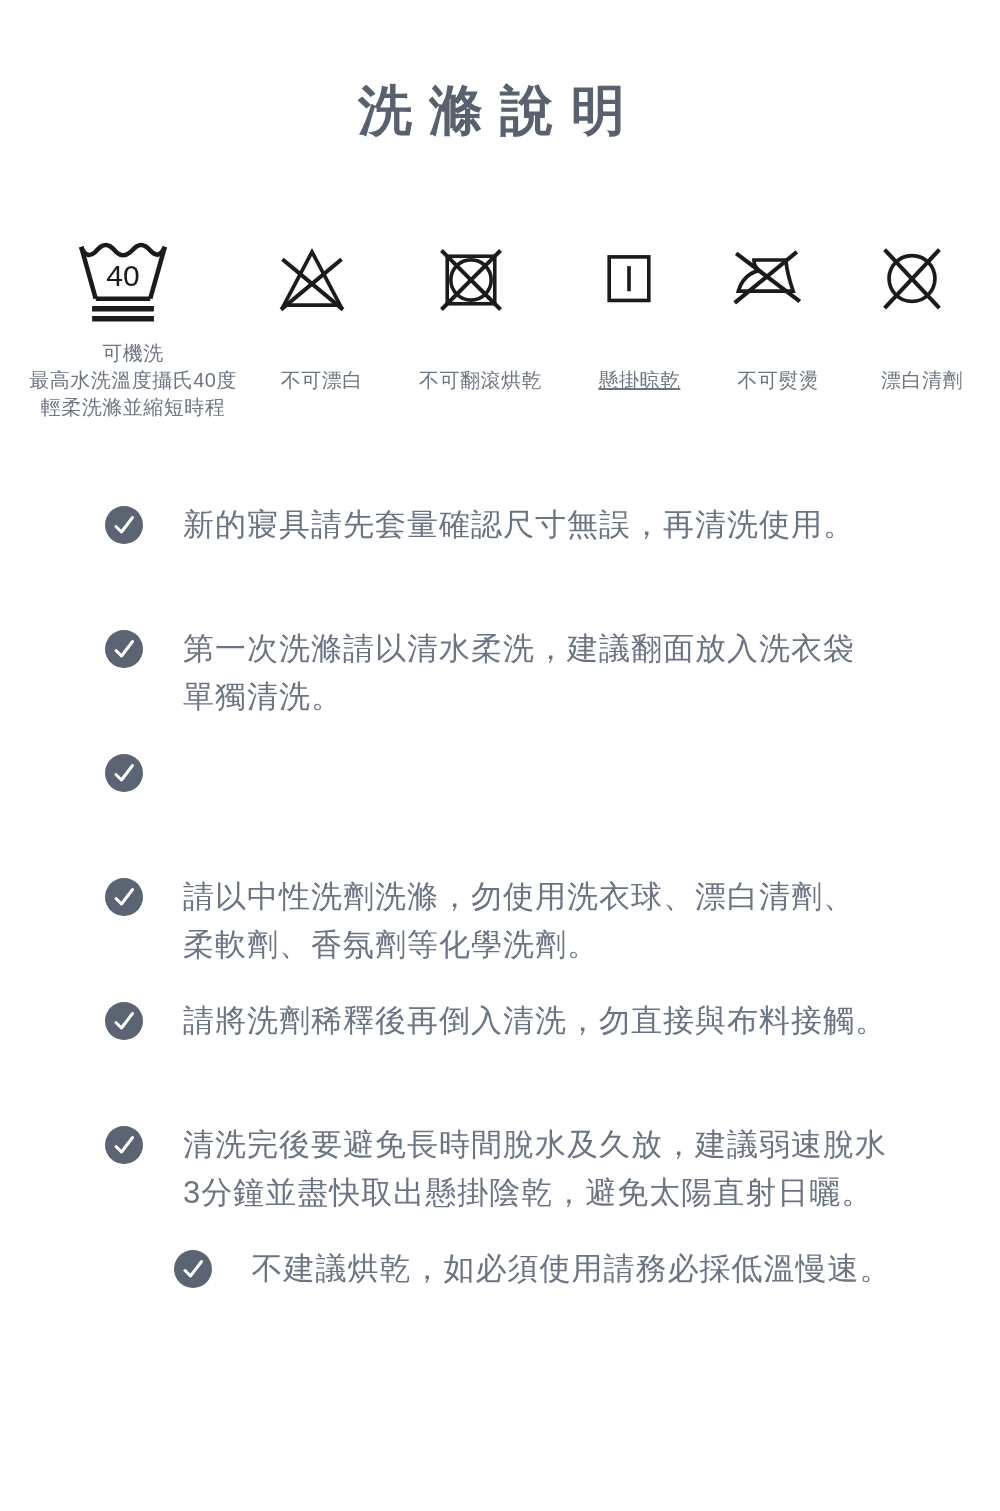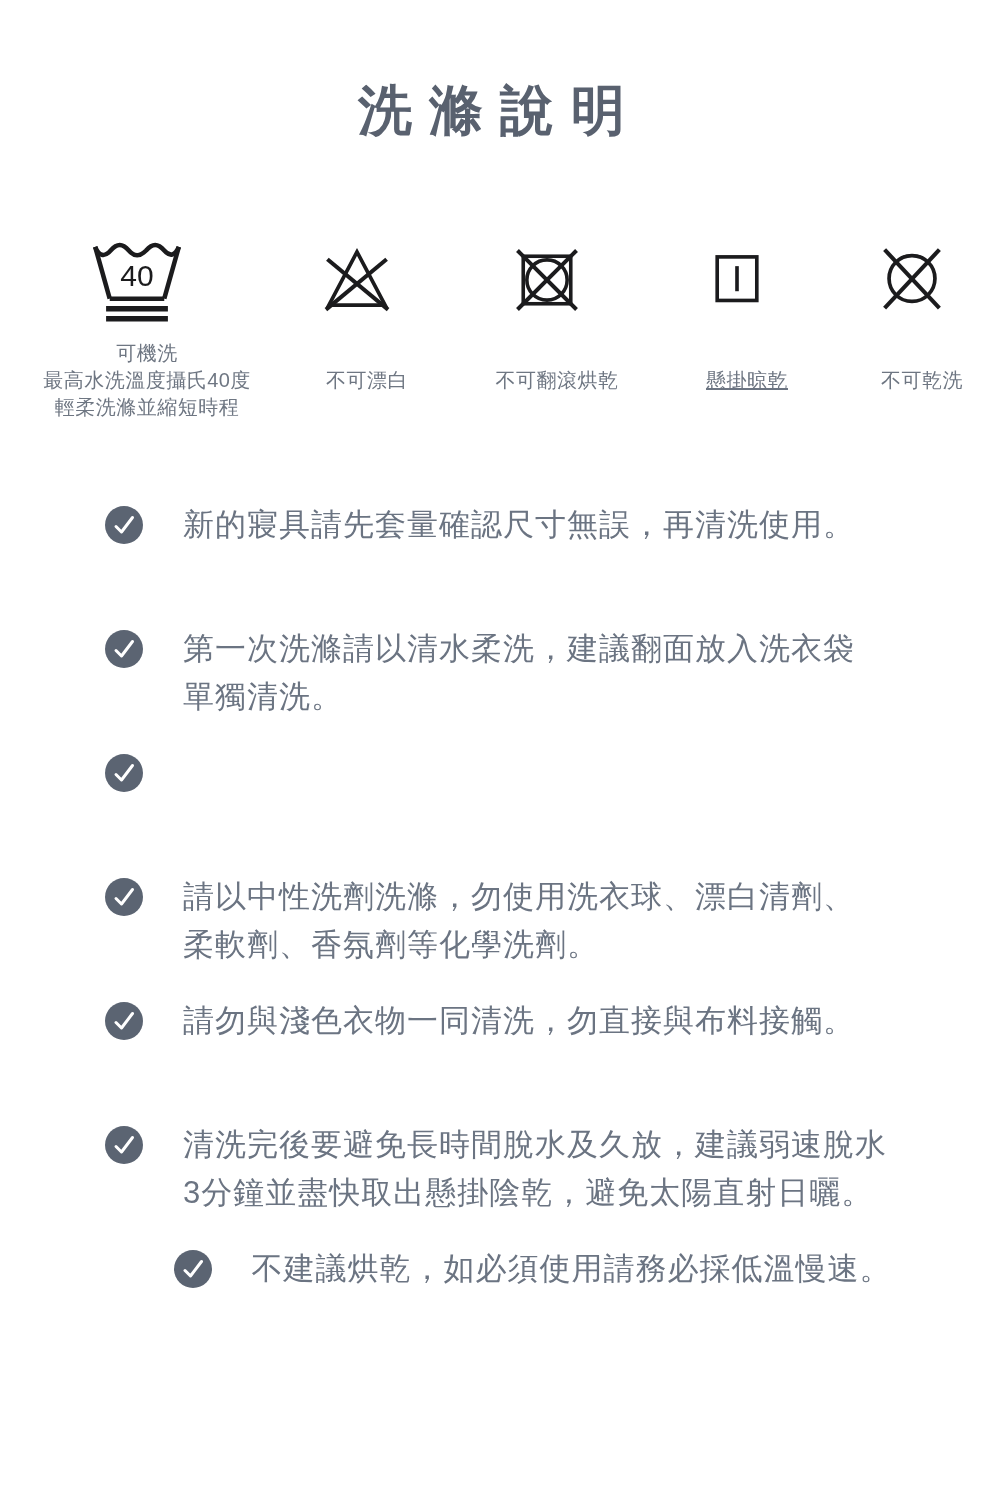--- a/index.html
+++ b/index.html
@@ -20,21 +20,21 @@
     font-weight: 700;
     letter-spacing: 17px;
     color: #59616f;
   }
   
   .symbols-row {
     margin-top: 94px;
     display: flex;
     justify-content: space-between;
     align-items: flex-start;
-    padding: 0 18px 0 22px;
+    padding: 0 18px 0 8px;
   }
   .sym-col { display: flex; flex-direction: column; align-items: center; }
   .sym-col.c1 { width: 230px; }
   .sym-col.c2 { width: 130px; }
   .sym-col.c3 { width: 170px; }
   .sym-col.c4 { width: 130px; text-decoration: underline; }
   .sym-col.c5 { width: 130px; }
   .sym-col.c6 { width: 140px; }
   .sym-iconbox {
     height: 92px;
@@ -134,30 +134,40 @@
   <div class="sym-col c4">
     <div class="sym-iconbox">
       <svg width="66" height="70" viewBox="0 0 100 100" fill="none" stroke="currentColor" stroke-width="5.5">
         <rect x="20" y="15" width="60" height="66"></rect>
         <line x1="50" y1="29" x2="50" y2="67"></line>
       </svg>
     </div>
     <div class="sym-caption offset">懸掛晾乾</div>
   </div>
 
+  <div class="sym-col c5">
+    <div class="sym-iconbox">
+      <svg width="74" height="70" viewBox="0 0 100 94" fill="none" stroke="currentColor" stroke-width="5">
+        <path d="M31,20 L74,20 C75,30 78,45 84,62 L10,62 C14,48 23,38 38,34 C33,30 31,25 31,20 Z"></path>
+        <line x1="7" y1="11" x2="93" y2="76" stroke-width="5.5"></line>
+        <line x1="89" y1="9" x2="5" y2="78" stroke-width="5.5"></line>
+      </svg>
+    </div>
+    <div class="sym-caption offset">不可熨燙</div>
+  </div>
 
   <div class="sym-col c6">
     <div class="sym-iconbox">
       <svg width="74" height="74" viewBox="0 0 100 100" fill="none" stroke="currentColor" stroke-width="5">
         <circle cx="50" cy="48" r="31"></circle>
         <line x1="13" y1="9" x2="87" y2="88" stroke-width="5.5"></line>
         <line x1="87" y1="9" x2="13" y2="88" stroke-width="5.5"></line>
       </svg>
     </div>
-    <div class="sym-caption offset">不可乾洗</div>
+    <div class="sym-caption offset">漂白清劑</div>
   </div>
 
 </div>
 
 <div class="checklist">
 
   <div class="check-row">
     <span class="check-icon">
       <svg width="38" height="38" viewBox="0 0 38 38">
           <circle cx="19" cy="19" r="19" fill="#5b6472"></circle>
@@ -198,21 +208,21 @@
 柔軟劑、香氛劑等化學洗劑。</p>
   </div>
 
   <div class="check-row">
     <span class="check-icon">
       <svg width="38" height="38" viewBox="0 0 38 38">
           <circle cx="19" cy="19" r="19" fill="#5b6472"></circle>
           <path d="M11,20.5 L16.5,26 L27.5,11.5" fill="none" stroke="#ffffff" stroke-width="3" stroke-linecap="round" stroke-linejoin="round"></path>
         </svg>
     </span>
-    <p class="check-text">請勿與淺色衣物一同清洗，勿直接與布料接觸。</p>
+    <p class="check-text">請將洗劑稀釋後再倒入清洗，勿直接與布料接觸。</p>
   </div>
 
 
   <div class="check-row">
     <span class="check-icon">
       <svg width="38" height="38" viewBox="0 0 38 38">
           <circle cx="19" cy="19" r="19" fill="#5b6472"></circle>
           <path d="M11,20.5 L16.5,26 L27.5,11.5" fill="none" stroke="#ffffff" stroke-width="3" stroke-linecap="round" stroke-linejoin="round"></path>
         </svg>
     </span>

